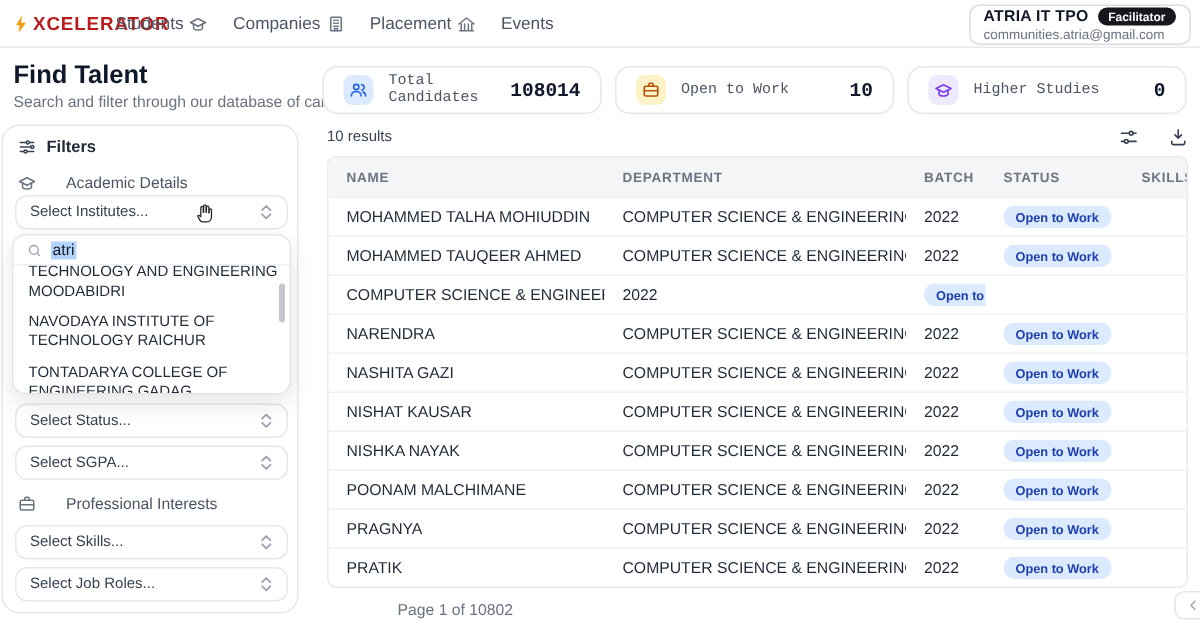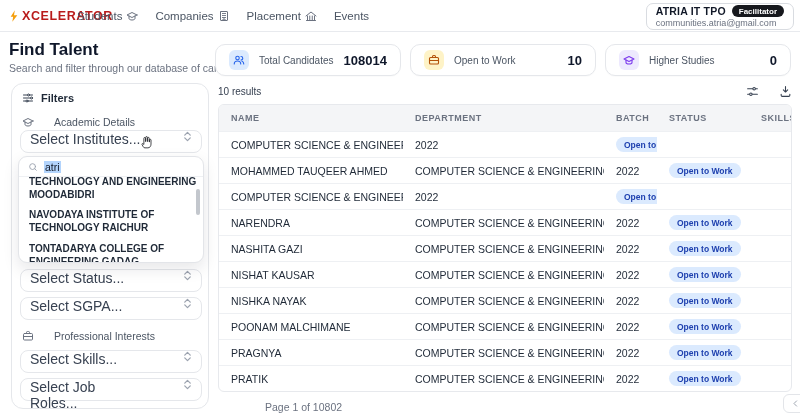--- a/index.html
+++ b/index.html
@@ -20,49 +20,49 @@
   .nav-item.active::after { content:""; position:absolute; left:0; right:0; bottom:6px; height:2px; background:#dc2626; border-radius:1px; }
   .user-box { position:absolute; right:6px; top:3px; height:27px; border:1px solid #d9dce1; border-radius:7px; background:#fff; padding:2px 9px; display:flex; flex-direction:column; justify-content:center; }
   .user-top { display:flex; align-items:center; gap:6px; }
   .user-name { font-size:10.5px; font-weight:800; color:#111827; letter-spacing:.2px; }
   .user-role { background:#16181d; color:#fff; font-size:8px; font-weight:700; padding:1.5px 7px; border-radius:999px; }
   .user-email { font-size:9px; color:#6b7280; margin-top:1px; }
 
   
   .page-title { position:absolute; left:9px; top:40px; font-size:17px; font-weight:800; color:#0f172a; }
   .page-subtitle { position:absolute; left:9px; top:62px; font-size:10.5px; color:#6b7280; }
-  .stats { position:absolute; left:215px; top:44px; width:576px; display:flex; gap:9px; }
+  .stats { position:absolute; left:215px; top:44px; width:576px; display:flex; gap:9px;font-family:Liberation Mono, monospace; }
   .stat-card { flex:1; height:32px; border:1px solid #e5e7eb; border-radius:10px; background:#fff; display:flex; align-items:center; padding:0 13px; box-shadow:0 1px 1px rgba(0,0,0,.02); }
   .stat-chip { width:20px; height:20px; border-radius:6px; display:flex; align-items:center; justify-content:center; }
   .chip-blue { background:#dbeafe; color:#2563eb; }
   .chip-amber { background:#fef3c7; color:#b45309; }
   .chip-violet { background:#ede9fe; color:#7c3aed; }
   .stat-label { margin-left:10px; font-size:10px; color:#4b5563; }
   .stat-value { margin-left:auto; font-size:13px; font-weight:800; color:#0f172a; }
 
   
-  .filters { position:absolute; left:11px; top:83px; width:198px; height:326px; border:1px solid #e5e7eb; border-radius:12px; background:#fff; }
+  .filters { position:absolute; left:1px; top:83px; width:198px; height:326px; border:1px solid #e5e7eb; border-radius:12px; background:#fff; }
   .filters-header { position:absolute; left:10px; top:8px; display:flex; align-items:center; gap:7px; font-size:11px; font-weight:800; color:#1f2937; }
   .filter-section { position:absolute; display:flex; align-items:center; gap:20px; font-size:10.5px; color:#4b5563; }
   .sec-academic { left:10px; top:32px; }
   .sec-professional { left:10px; top:246px; }
-  .select { position:absolute; left:8px; width:182px; height:23px; border:1px solid #e5e7eb; border-radius:8px; background:#fff; display:flex; align-items:flex-start; padding:0 9px; font-size:14px; color:#374151; cursor:pointer; }
+  .select { position:absolute; left:8px; width:182px; height:23px; border:1px solid #e5e7eb; border-radius:8px; background:#fff; display:flex; align-items:center; padding:0 9px; font-size:10px; color:#374151; cursor:pointer; }
   .select .chev { margin-left:auto; color:#9ca3af; }
   .sel-institutes { top:46px; }
   .sel-status { top:185px; }
   .sel-sgpa { top:213px; }
   .sel-skills { top:266px; }
   .sel-jobroles { top:294px;gap:47px; }
 
   
   .dropdown { position:absolute; left:6px; top:72px; width:186px; height:107px; border:1px solid #e3e5e9; border-radius:9px; background:#fff; box-shadow:0 6px 16px rgba(15,23,42,.10); z-index:20; overflow:hidden; }
   .dd-search { height:20px; display:flex; align-items:center; gap:6px; padding:0 9px; border-bottom:1px solid #eef0f3; }
   .dd-search .icon { color:#9ca3af; }
   .dd-search-val { font-size:10.5px; color:#111827; background:#b3d4fc; padding:0 1px;text-align:center; }
-  .dd-options { position:relative; height:86px; overflow:hidden; padding:0 4px 0 10px;font-weight:bold; }
+  .dd-options { position:relative; height:86px; overflow:hidden; padding:0 4px 0 10px; }
   .inst-opt { white-space:pre-line; font-size:10px; line-height:13px; color:#1f2937; padding:2.5px 0; margin-top:2.5px; cursor:pointer; }
   .inst-opt:first-child { margin-top:-5px; }
   .dd-scrollbar { position:absolute; right:3px; top:32px; width:4px; height:26px; border-radius:2px; background:#c3c7cd; }
 
   
   .cursor-hand { position:absolute; left:128px; top:51px; z-index:30; pointer-events:none; }
 
   
   .results { position:absolute; left:218px; top:84px; width:574px; }
   .results-toolbar { display:flex; align-items:center; height:14px; }
@@ -301,20 +301,21 @@
   <div class="tbl">
     <div class="trow thead">
       <div class="cell">NAME</div>
       <div class="cell">DEPARTMENT</div>
       <div class="cell">BATCH</div>
       <div class="cell">STATUS</div>
       <div class="cell">SKILLS</div>
     </div>
     <div class="tbody">
   <div class="trow">
+    <div class="cell">MOHAMMED TALHA MOHIUDDIN</div>
     <div class="cell">COMPUTER SCIENCE &amp; ENGINEERING</div>
     <div class="cell">2022</div>
     <div class="cell"><span class="badge">Open to Work</span></div>
     <div class="cell"></div>
   </div>
 
   <div class="trow">
     <div class="cell">MOHAMMED TAUQEER AHMED</div>
     <div class="cell">COMPUTER SCIENCE &amp; ENGINEERING</div>
     <div class="cell">2022</div>

